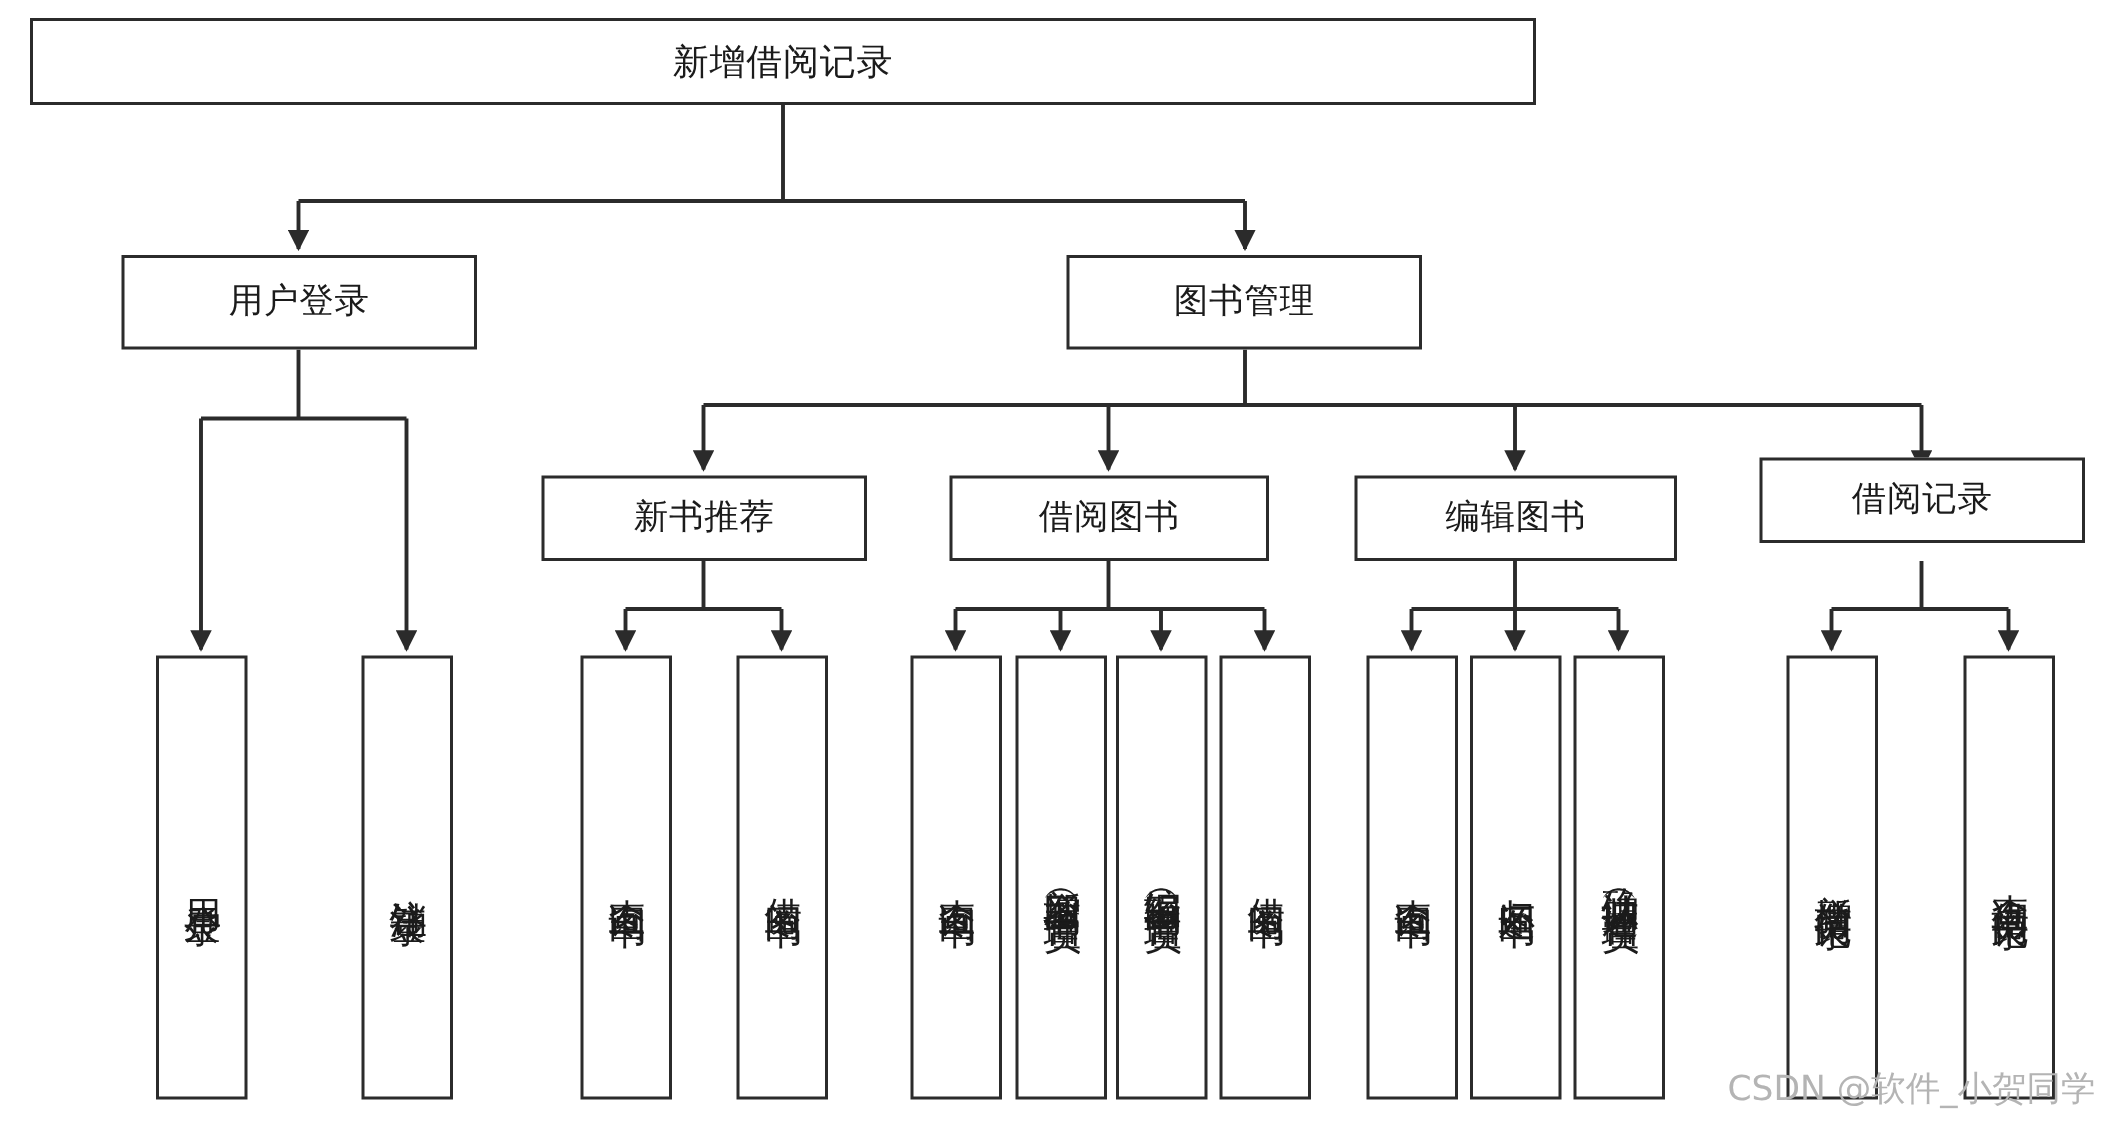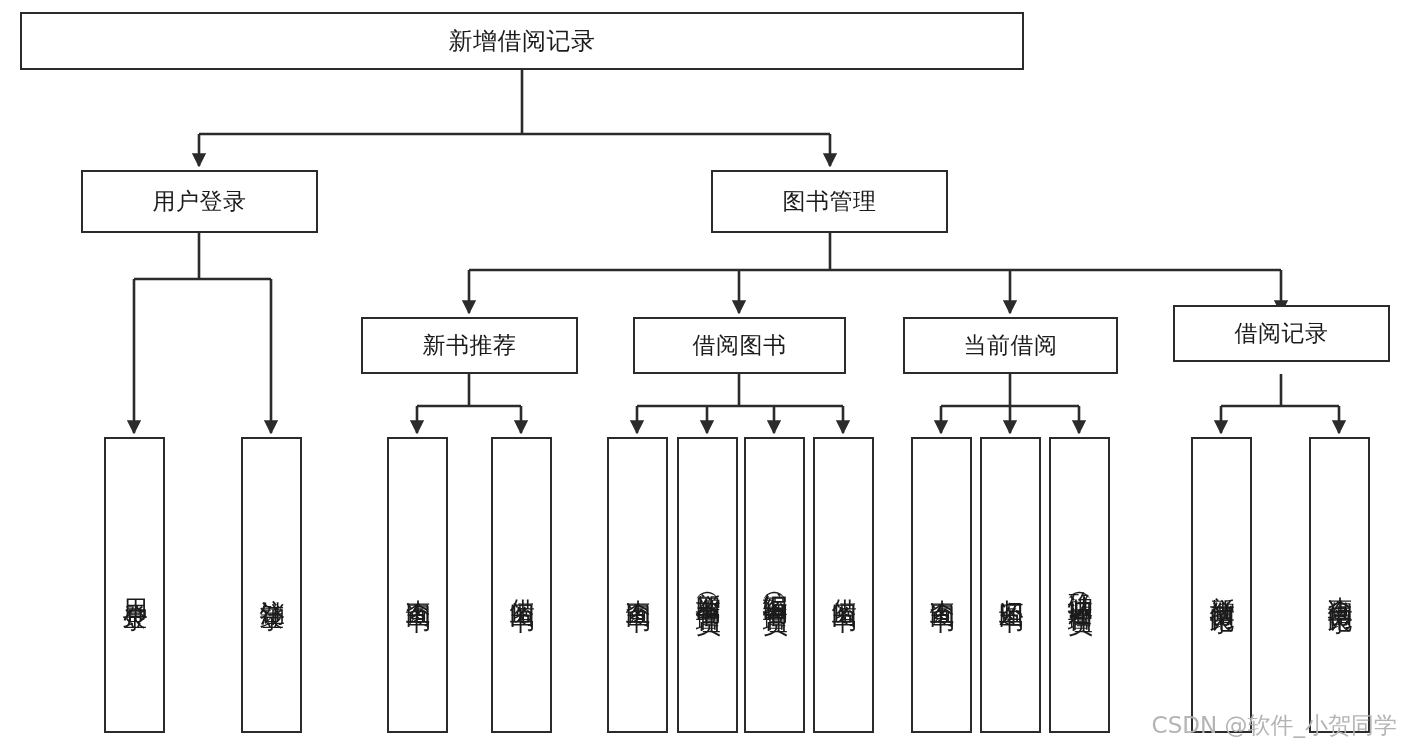--- a/index.html
+++ b/index.html
@@ -137,21 +137,21 @@
     <span class="label">新书推荐</span>
   </div>
 
   <div class="node horiz" style="left:711px; top:170px; width:237px; height:63px;">
     <span class="label">图书管理</span>
   </div>
   <div class="node horiz" style="left:633px; top:317px; width:213px; height:57px;">
     <span class="label">借阅图书</span>
   </div>
   <div class="node horiz" style="left:903px; top:317px; width:215px; height:57px;">
-    <span class="label">当前借阅</span>
+    <span class="label">编辑图书</span>
   </div>
   <div class="node horiz" style="left:1173px; top:305px; width:217px; height:57px;">
     <span class="label">借阅记录</span>
   </div>
 
   <div class="node vert" style="left:104px; top:437px; width:61px; height:296px;">
     <span class="label">用户登录</span>
   </div>
   <div class="node vert" style="left:241px; top:437px; width:61px; height:296px;">
     <span class="label">注销登录</span>

